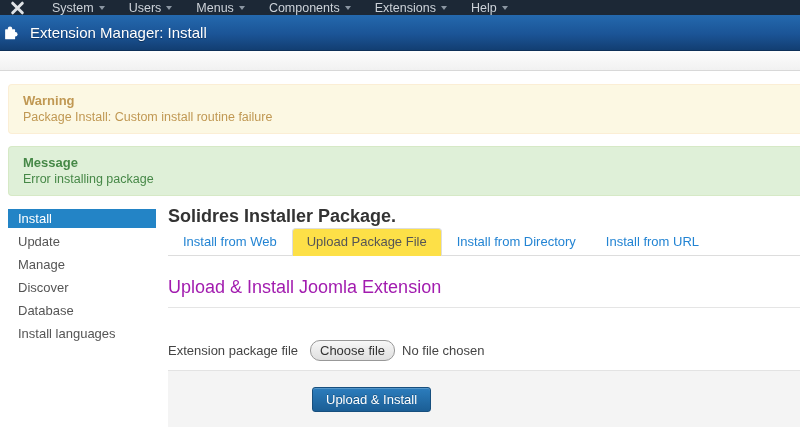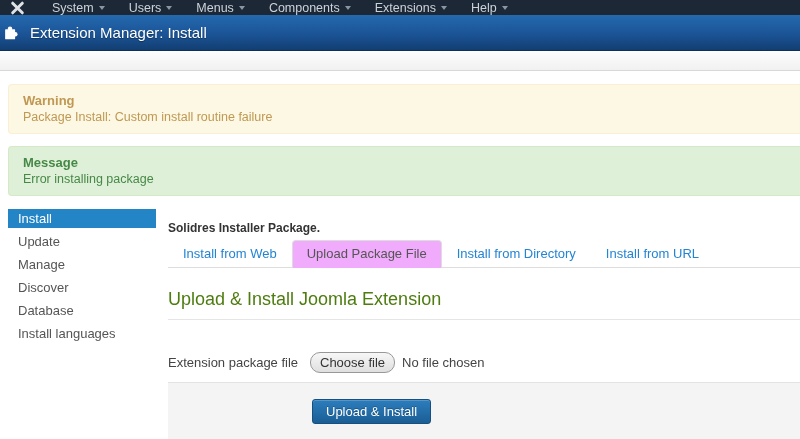--- a/index.html
+++ b/index.html
@@ -36,31 +36,31 @@
   
   .row { display:flex; margin-top:13px; }
   .sidebar { width:168px; flex:0 0 168px; padding-left:8px; }
   .sidebar ul { list-style:none; width:148px; }
   .sidebar li { font-size:13px; line-height:15px; padding:2px 10px; color:#555;
     cursor:pointer; margin-bottom:0; }
   .sidebar li + li { margin-top:4px; }
   .sidebar li.active { background:#2384c6; color:#fff; }
 
   .main { flex:1; min-width:0; }
-  .pkg-title { font-size:12px; font-weight:bold; color:#333; line-height:14px;margin-top:12px; }
+  .pkg-title { font-size:18px; font-weight:bold; color:#333; line-height:14px; }
 
   
   .tabs { display:flex; margin-top:5px; border-bottom:1px solid #ddd; }
   .tab { font-size:13px; line-height:14px; padding:6px 14px 7px; color:#2384d3;
     cursor:pointer; border:1px solid transparent; border-bottom:none;
     border-radius:4px 4px 0 0; margin-bottom:-1px; }
-  .tab.active { background:#f0abfc; border-color:#ddd; color:#555; cursor:default; }
+  .tab.active { background:#fde047; border-color:#ddd; color:#555; cursor:default; }
 
   
-  .section-heading { margin-top:21px; font-size:18px; font-weight:normal; color:#4d7c0f;
+  .section-heading { margin-top:21px; font-size:18px; font-weight:normal; color:#a21caf;
     line-height:20px; padding-bottom:10px; border-bottom:1px solid #e5e5e5; }
 
   .form-row { margin-top:32px; display:flex; align-items:center; }
   .control-label { font-size:13px; color:#444; width:142px; flex:0 0 142px; }
   .choose-file { font-family:"Liberation Sans", sans-serif; font-size:13px; color:#333;
     background:linear-gradient(180deg,#f7f7f7,#dfdfdf); border:1px solid #989898;
     border-radius:10px; padding:2px 9px; cursor:pointer; }
   .no-file { font-size:13px; color:#444; margin-left:7px; }
 
   .form-actions { margin-top:9px; background:#f4f4f4; border-top:1px solid #e3e3e3;

